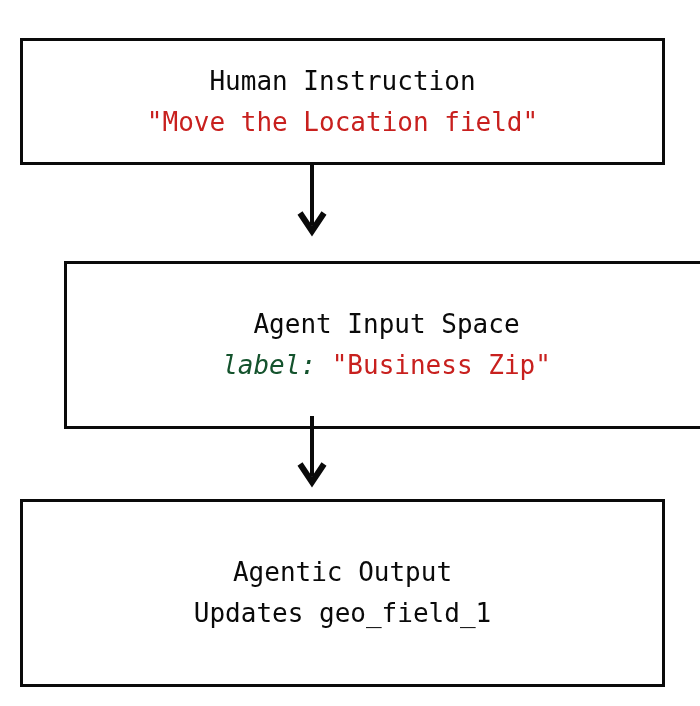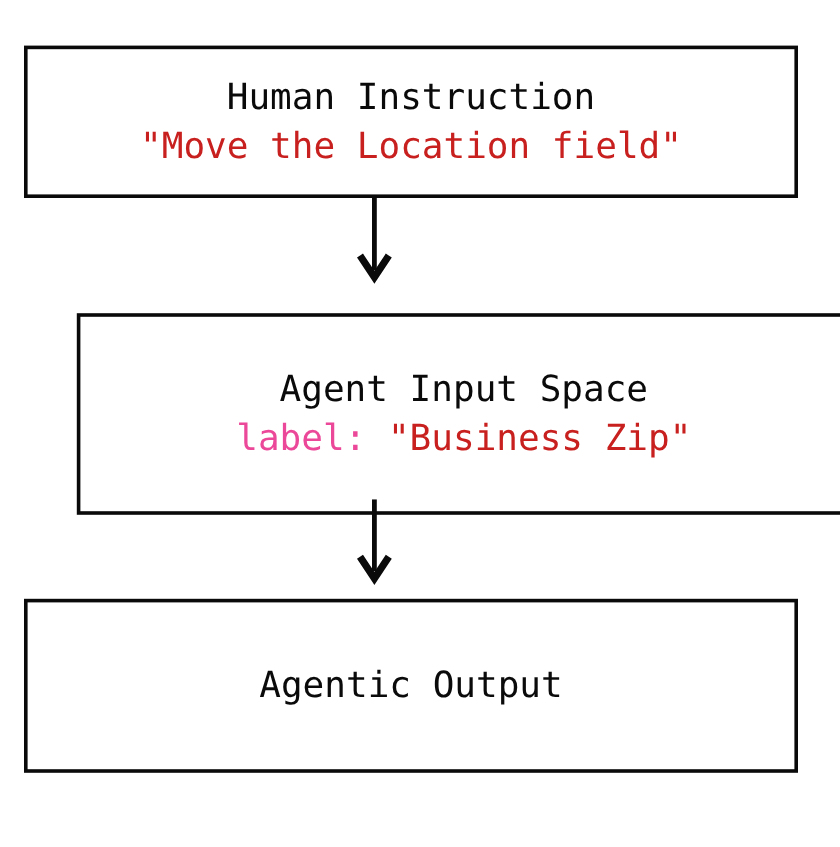--- a/index.html
+++ b/index.html
@@ -30,34 +30,34 @@
     border: 3px solid #0a0a0a;
     background: #ffffff;
     display: flex;
     flex-direction: column;
     align-items: center;
     justify-content: center;
   }
 
   #box-human      { top: 38px;  height: 127px; }
   #box-agent-in   { top: 261px; height: 168px; margin-left: 44px; }
-  #box-agent-out  { top: 499px; height: 145px; }
+  #box-agent-out  { top: 499px; height: 188px; }
 
   .node-line {
     font-family: "DejaVu Sans Mono", "Liberation Mono", monospace;
-    font-size: 30px;
+    font-size: 26px;
     line-height: 41px;
     letter-spacing: 0px;
     color: #0a0a0a;
     text-align: left;
     white-space: pre;
   }
   .node-line.red { color: #c8201e; }
   .node-line .red-part { color: #c8201e; }
-  .node-line .black-part { color: #ec4899; }
+  .node-line .black-part { color: #14532d; font-style: italic; }
 
   
   .arrow {
     position: absolute;
     left: 292px;
     width: 40px;
   }
   #arrow-1 { top: 165px; height: 83px; }
   #arrow-2 { top: 416px; height: 83px; }
   .arrow svg { display: block; width: 40px; height: 100%; }
@@ -86,15 +86,16 @@
 
   <div class="arrow" id="arrow-2">
     <svg viewBox="0 0 40 83" preserveAspectRatio="none">
       <line x1="20" y1="0" x2="20" y2="60" stroke="#0a0a0a" stroke-width="4"></line>
       <polyline points="8,48 20,66 32,48" fill="none" stroke="#0a0a0a" stroke-width="6" stroke-linecap="butt" stroke-linejoin="miter"></polyline>
     </svg>
   </div>
 
   <div class="node-box" id="box-agent-out">
     <div class="node-line">Agentic Output</div>
+    <div class="node-line">Updates geo_field_1</div>
   </div>
 
 </div>
 
 </body></html>

